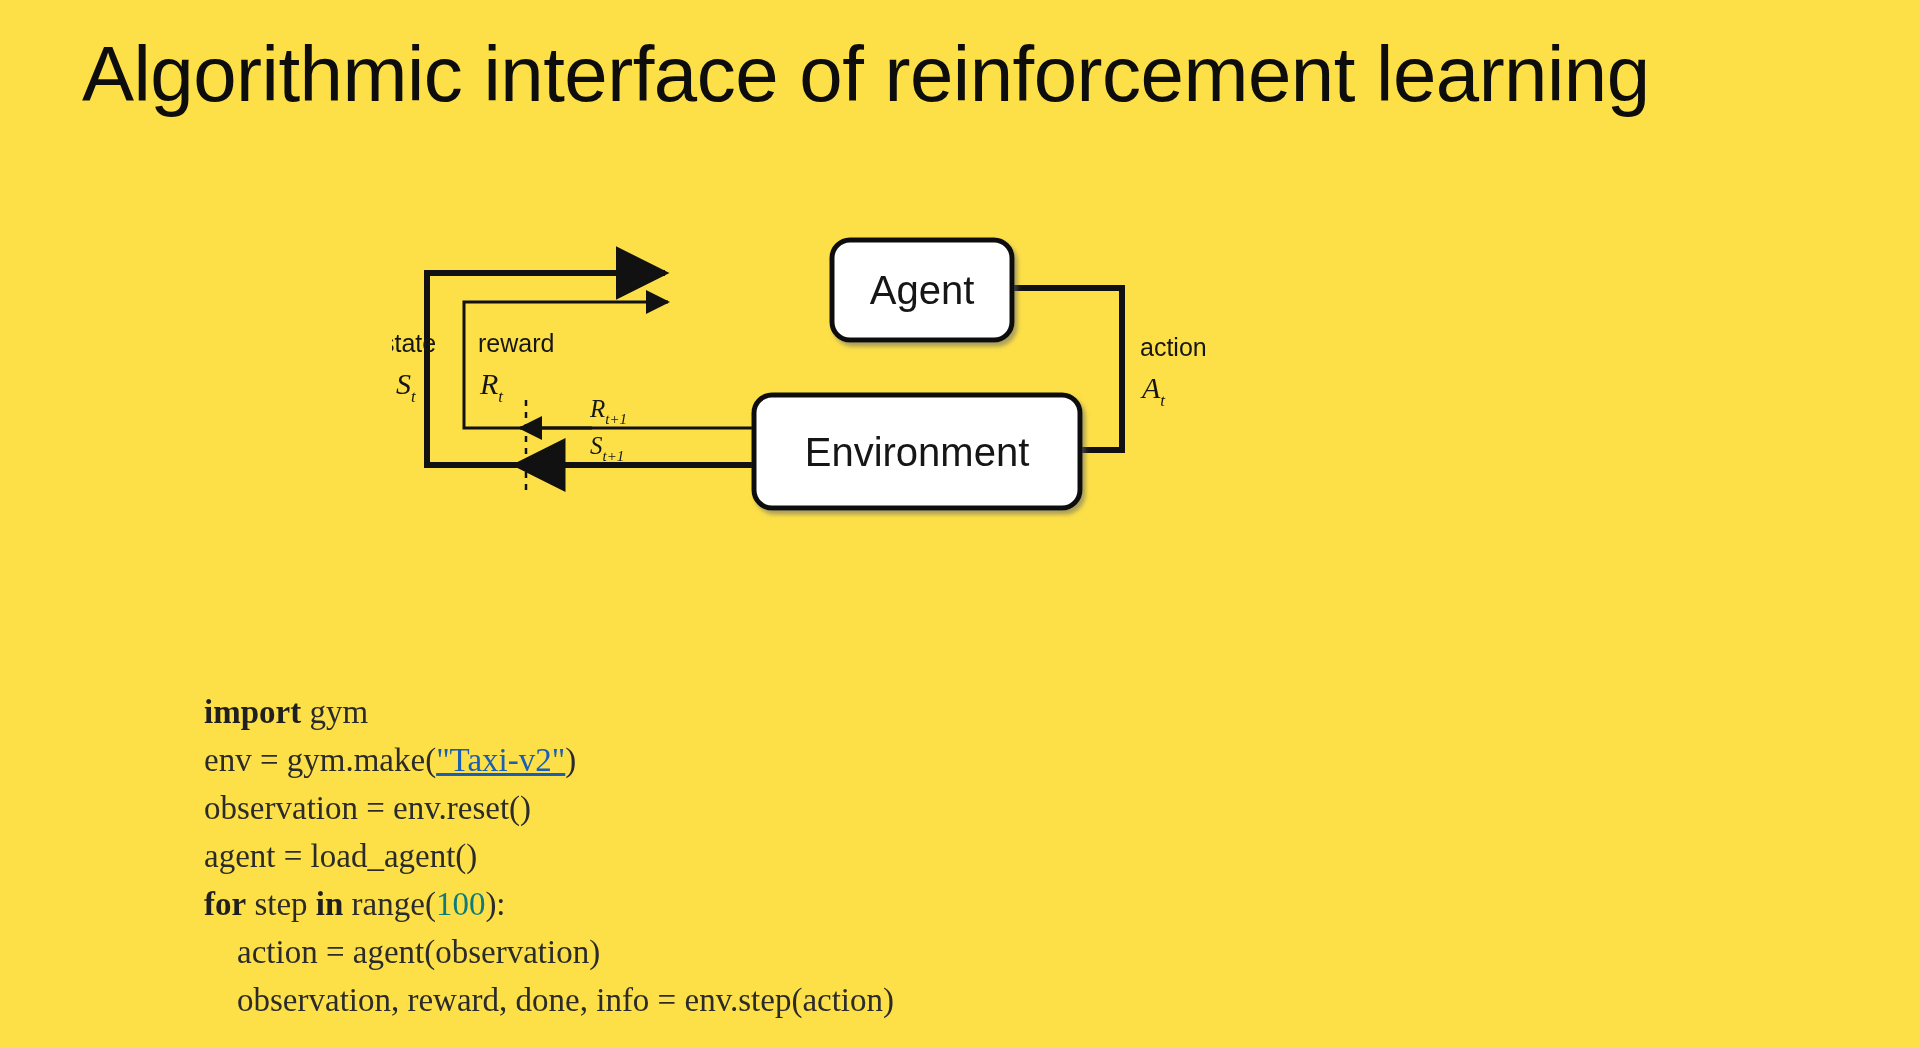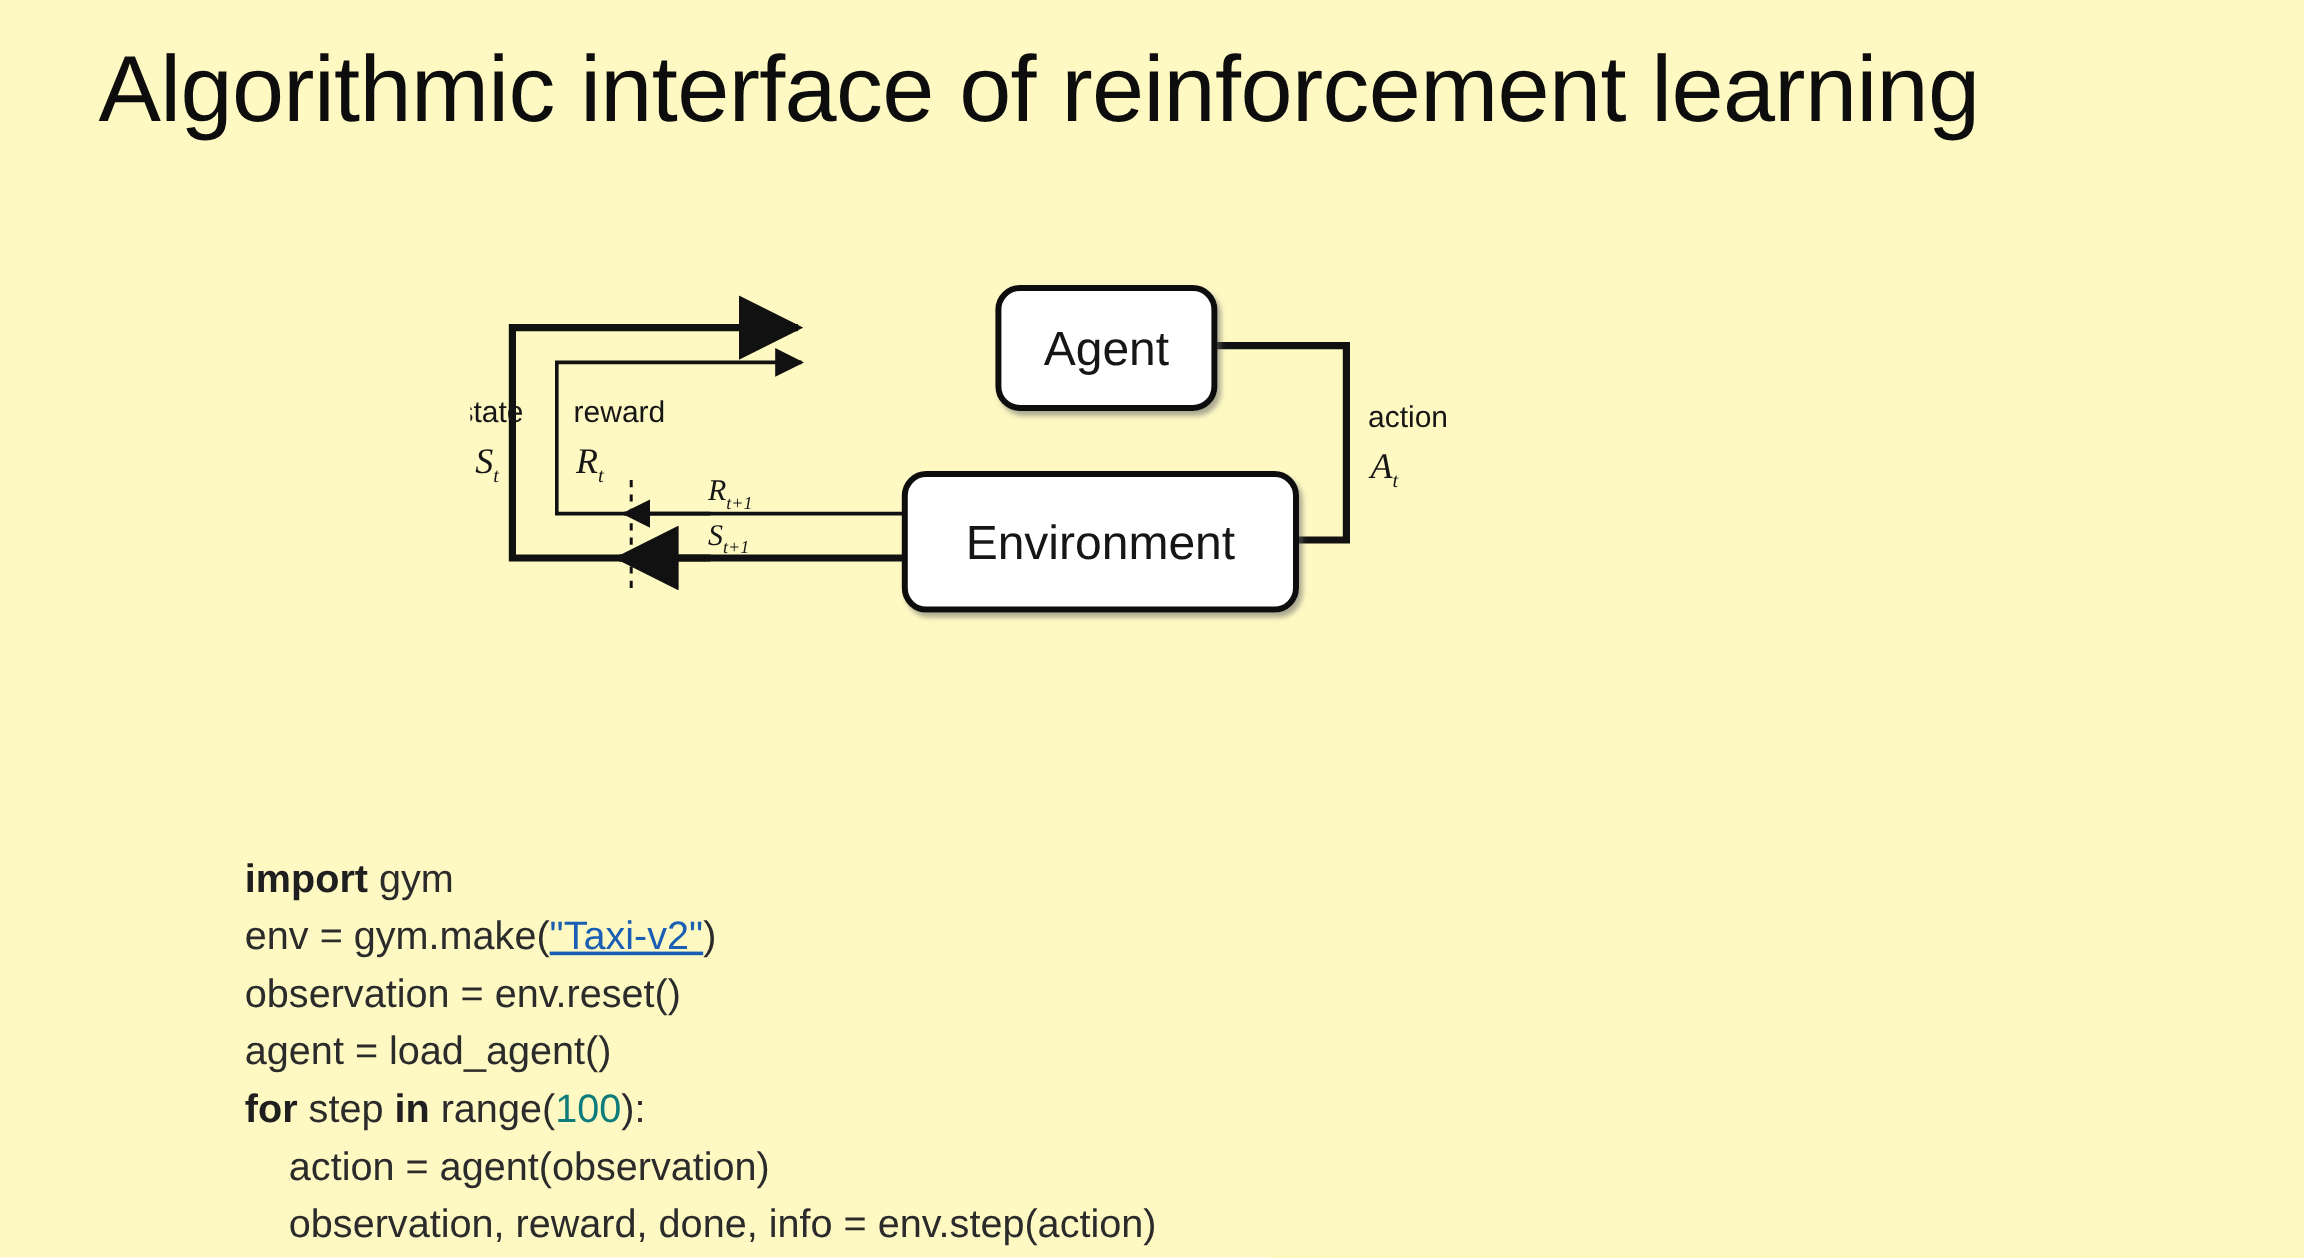--- a/index.html
+++ b/index.html
@@ -12,21 +12,21 @@
     width: 1920px;
     height: 1048px;
     overflow: hidden;
     font-family: "Liberation Sans", sans-serif;
     color: #000000;
     position: relative;
   }
   .slide {
     position: absolute;
     inset: 0;
-    background: #fef9c3;
+    background: #fde047;
   }
   
   .slide-title {
     position: absolute;
     left: 82px;
     top: 34px;
     width: 1780px;
     font-family: "Liberation Sans", sans-serif;
     font-size: 78px;
     font-weight: 400;
@@ -79,22 +79,22 @@
   .math-sub-small {
     font-family: "Liberation Serif", serif;
     font-style: italic;
     font-size: 15px;
     fill: #161616;
   }
   
   .code-block {
     position: absolute;
     left: 204px;
-    top: 708px;
-    font-family: Liberation Sans, sans-serif;
+    top: 688px;
+    font-family: Liberation Serif, serif;
     font-size: 33px;
     line-height: 48px;
     color: #2b2b2b;
     white-space: pre;
     letter-spacing: 0px;
   }
   .code-line { display: block; height: 48px; }
   .kw { font-weight: bold; color: #1f1f1f; }
   .str-link { text-decoration: underline; }
   .num { }

